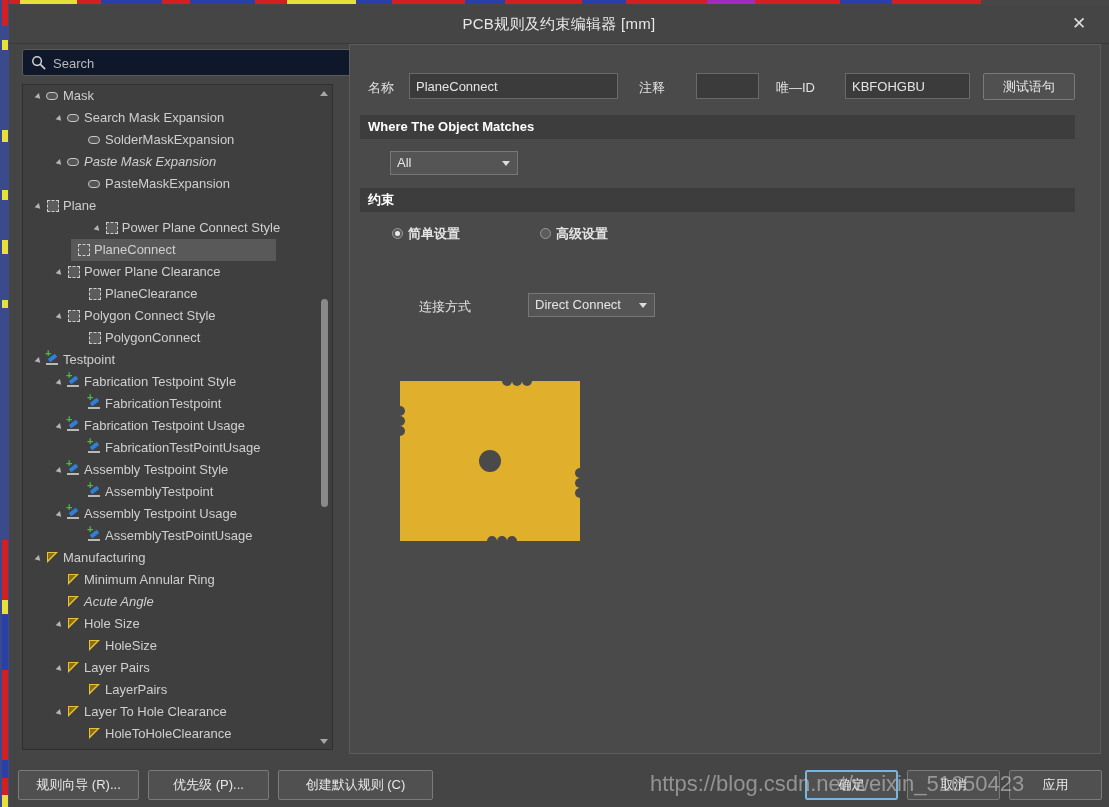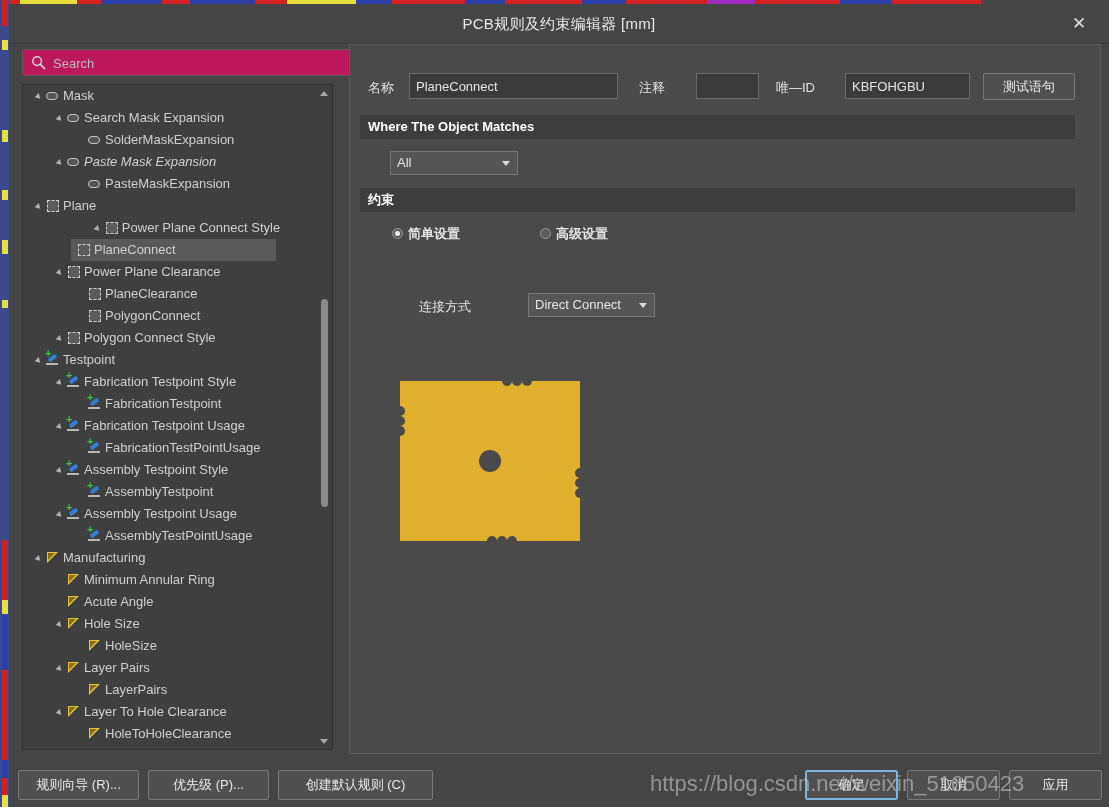--- a/index.html
+++ b/index.html
@@ -36,21 +36,21 @@
     cursor:pointer;user-select:none;
   }
 
   
   #body-area{position:absolute;left:0;top:39px;width:1100px;height:718px;}
 
   
   #left-pane{position:absolute;left:4px;top:0;width:329px;height:714px;}
   #search-wrap{
     position:absolute;left:9px;top:5px;width:338px;height:27px;
-    background:#be185d;border:1px solid #5a5a5a;border-radius:3px;
+    background:#0f172a;border:1px solid #5a5a5a;border-radius:3px;
     box-sizing:border-box;
   }
   #search-icon{position:absolute;left:8px;top:5px;width:15px;height:15px;}
   #search-input{
     position:absolute;left:28px;top:0;right:4px;height:25px;line-height:25px;
     background:transparent;border:0;outline:none;color:#cfcfcf;font-size:13px;
     font-family:"Liberation Sans","DejaVu Sans",sans-serif;
   }
   #search-input::placeholder{color:#b9b9b9;opacity:1;}
 
@@ -245,34 +245,34 @@
             <div class="trow" style="padding-left: 11px;"><span class="exp has"></span><span class="ticon ic-mask"></span><span class="tlabel">Mask</span></div>
             <div class="trow" style="padding-left: 32px;"><span class="exp has"></span><span class="ticon ic-mask"></span><span class="tlabel">Search Mask Expansion</span></div>
             <div class="trow" style="padding-left: 53px;"><span class="exp"></span><span class="ticon ic-mask"></span><span class="tlabel">SolderMaskExpansion</span></div>
             <div class="trow" style="padding-left: 32px; font-style: italic;"><span class="exp has"></span><span class="ticon ic-mask"></span><span class="tlabel">Paste Mask Expansion</span></div>
             <div class="trow" style="padding-left: 53px;"><span class="exp"></span><span class="ticon ic-mask"></span><span class="tlabel">PasteMaskExpansion</span></div>
             <div class="trow" style="padding-left: 11px;"><span class="exp has"></span><span class="ticon ic-plane"></span><span class="tlabel">Plane</span></div>
             <div class="trow" style="padding-left: 32px; text-align: center;"><span class="exp has"></span><span class="ticon ic-plane"></span><span class="tlabel">Power Plane Connect Style</span></div>
             <div class="trow sel" style="padding-left: 5px; width: 200px; margin-left: 48px;"><span class="ticon ic-plane"></span><span class="tlabel">PlaneConnect</span></div>
             <div class="trow" style="padding-left: 32px;"><span class="exp has"></span><span class="ticon ic-plane"></span><span class="tlabel">Power Plane Clearance</span></div>
             <div class="trow" style="padding-left: 53px;"><span class="exp"></span><span class="ticon ic-plane"></span><span class="tlabel">PlaneClearance</span></div>
+            <div class="trow" style="padding-left: 32px;"><span class="exp has"></span><span class="ticon ic-plane"></span><span class="tlabel">Polygon Connect Style</span></div>
             <div class="trow" style="padding-left: 53px;"><span class="exp"></span><span class="ticon ic-plane"></span><span class="tlabel">PolygonConnect</span></div>
-            <div class="trow" style="padding-left: 32px;"><span class="exp has"></span><span class="ticon ic-plane"></span><span class="tlabel">Polygon Connect Style</span></div>
             <div class="trow" style="padding-left: 11px;"><span class="exp has"></span><span class="ticon ic-tp"><i></i></span><span class="tlabel">Testpoint</span></div>
             <div class="trow" style="padding-left: 32px;"><span class="exp has"></span><span class="ticon ic-tp"><i></i></span><span class="tlabel">Fabrication Testpoint Style</span></div>
             <div class="trow" style="padding-left: 53px;"><span class="exp"></span><span class="ticon ic-tp"><i></i></span><span class="tlabel">FabricationTestpoint</span></div>
             <div class="trow" style="padding-left: 32px;"><span class="exp has"></span><span class="ticon ic-tp"><i></i></span><span class="tlabel">Fabrication Testpoint Usage</span></div>
             <div class="trow" style="padding-left: 53px;"><span class="exp"></span><span class="ticon ic-tp"><i></i></span><span class="tlabel">FabricationTestPointUsage</span></div>
             <div class="trow" style="padding-left: 32px;"><span class="exp has"></span><span class="ticon ic-tp"><i></i></span><span class="tlabel">Assembly Testpoint Style</span></div>
             <div class="trow" style="padding-left: 53px;"><span class="exp"></span><span class="ticon ic-tp"><i></i></span><span class="tlabel">AssemblyTestpoint</span></div>
             <div class="trow" style="padding-left: 32px;"><span class="exp has"></span><span class="ticon ic-tp"><i></i></span><span class="tlabel">Assembly Testpoint Usage</span></div>
             <div class="trow" style="padding-left: 53px;"><span class="exp"></span><span class="ticon ic-tp"><i></i></span><span class="tlabel">AssemblyTestPointUsage</span></div>
             <div class="trow" style="padding-left: 11px;"><span class="exp has"></span><span class="ticon ic-mfg"></span><span class="tlabel">Manufacturing</span></div>
             <div class="trow" style="padding-left: 32px;"><span class="exp"></span><span class="ticon ic-mfg"></span><span class="tlabel">Minimum Annular Ring</span></div>
-            <div class="trow" style="padding-left: 32px;"><span class="exp"></span><span class="ticon ic-mfg"></span><span class="tlabel">Acute Angle</span></div>
+            <div class="trow" style="padding-left: 32px; font-style: italic;"><span class="exp"></span><span class="ticon ic-mfg"></span><span class="tlabel">Acute Angle</span></div>
             <div class="trow" style="padding-left: 32px;"><span class="exp has"></span><span class="ticon ic-mfg"></span><span class="tlabel">Hole Size</span></div>
             <div class="trow" style="padding-left: 53px;"><span class="exp"></span><span class="ticon ic-mfg"></span><span class="tlabel">HoleSize</span></div>
             <div class="trow" style="padding-left: 32px;"><span class="exp has"></span><span class="ticon ic-mfg"></span><span class="tlabel">Layer Pairs</span></div>
             <div class="trow" style="padding-left: 53px;"><span class="exp"></span><span class="ticon ic-mfg"></span><span class="tlabel">LayerPairs</span></div>
             <div class="trow" style="padding-left: 32px;"><span class="exp has"></span><span class="ticon ic-mfg"></span><span class="tlabel">Layer To Hole Clearance</span></div>
             <div class="trow" style="padding-left: 53px;"><span class="exp"></span><span class="ticon ic-mfg"></span><span class="tlabel">HoleToHoleClearance</span></div>
           </div>
         <div id="tree-sb">
           <div class="sb-arrow up" style="top:0;"></div>
           <div id="sb-thumb"></div>

